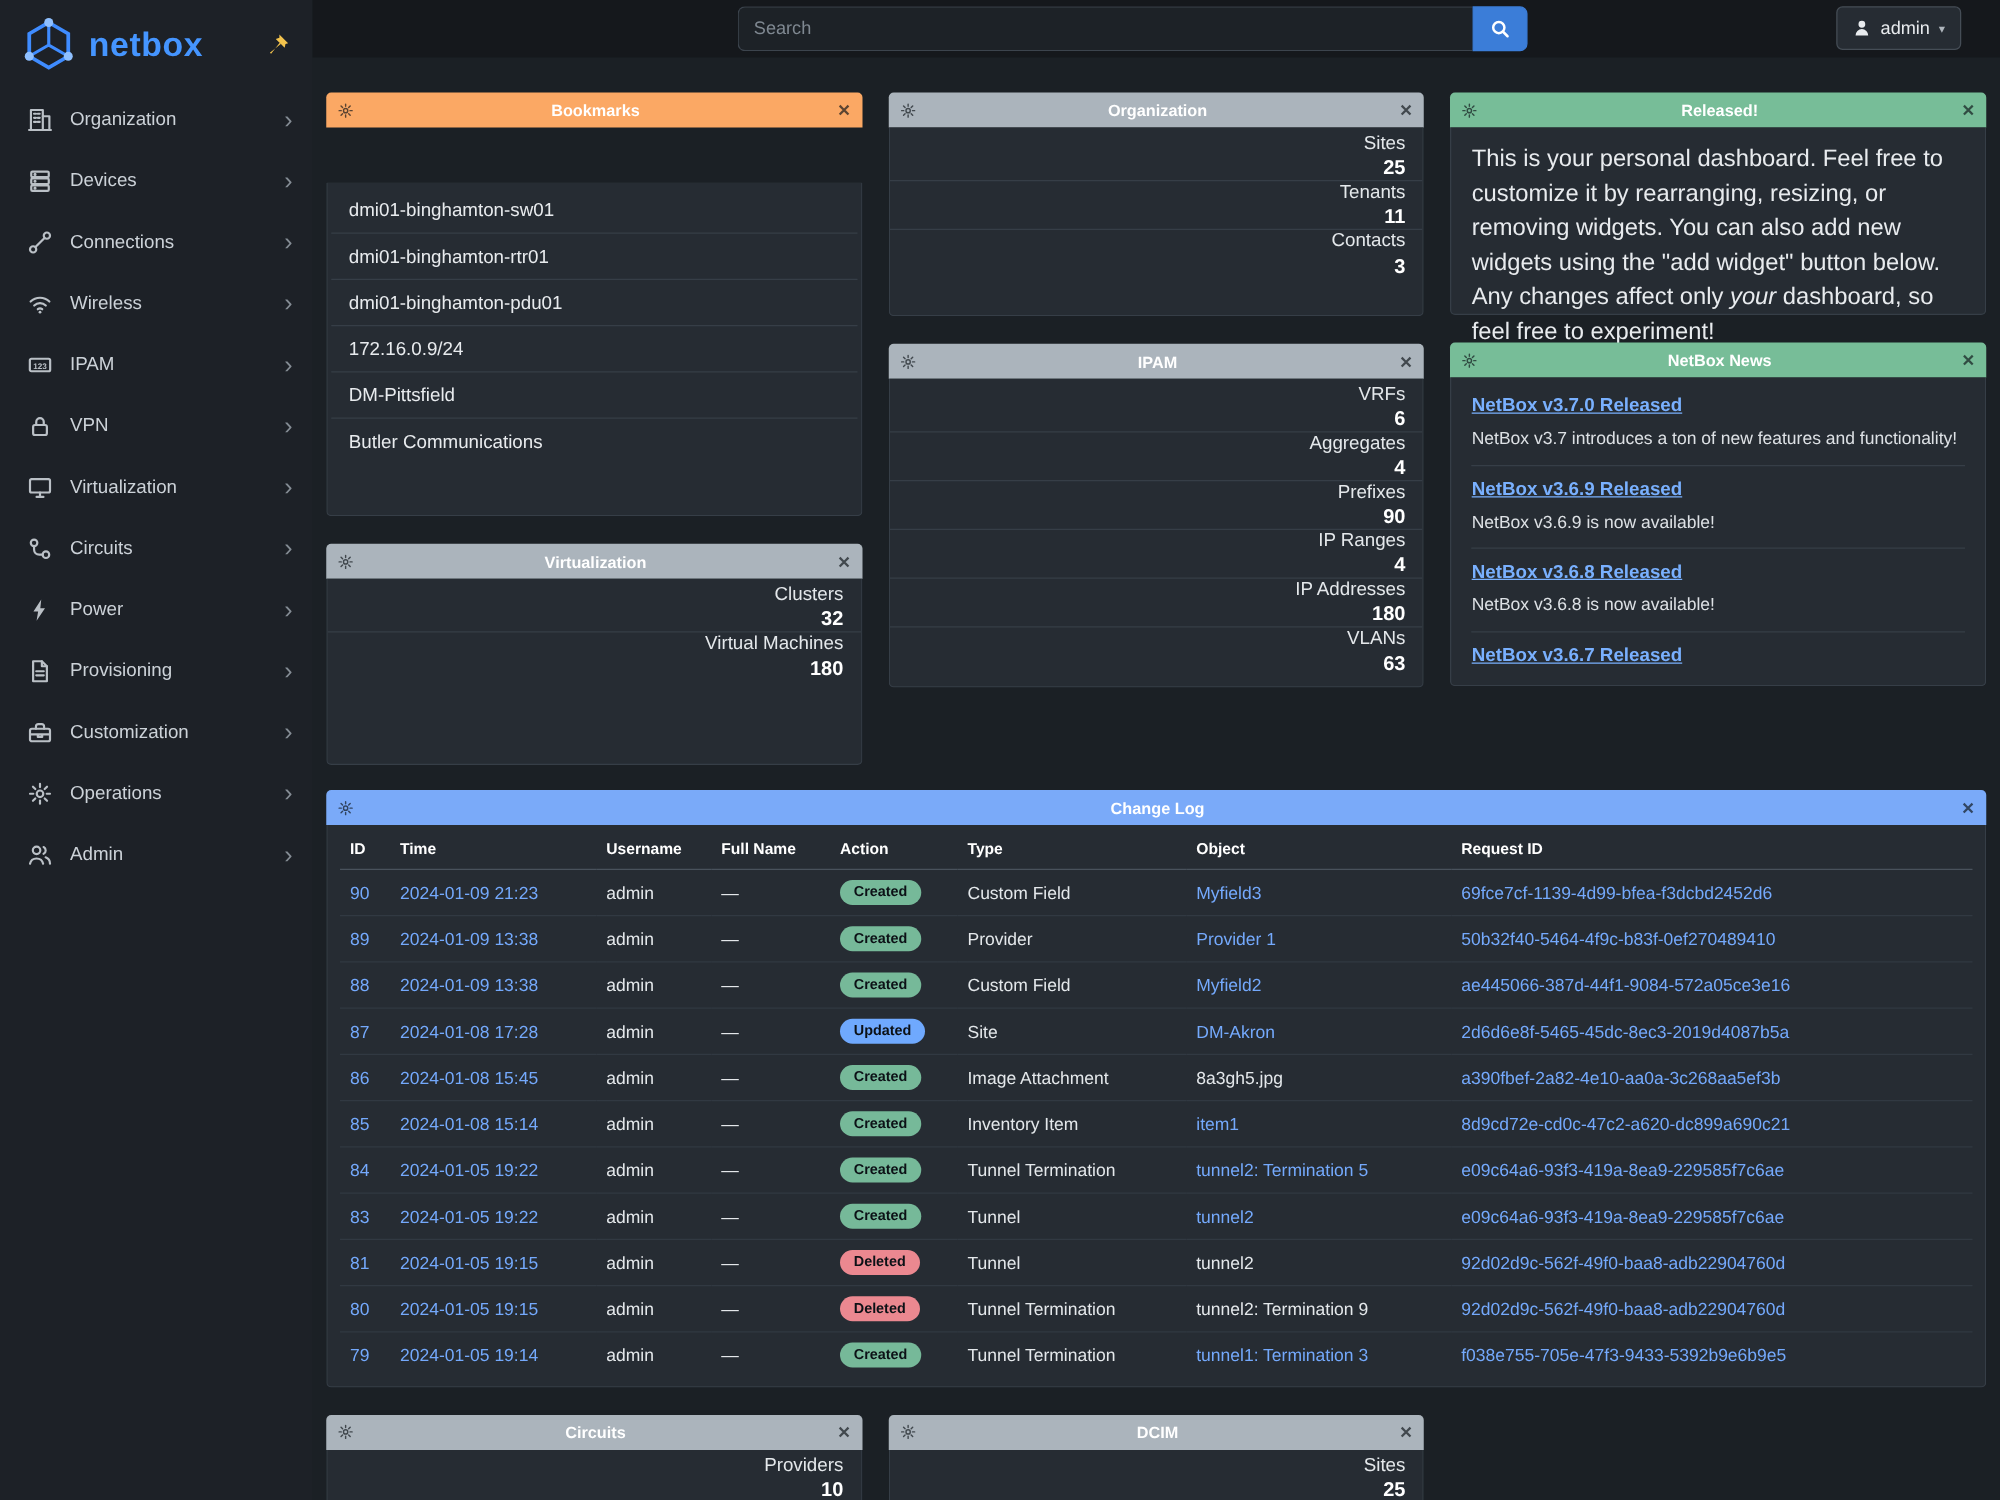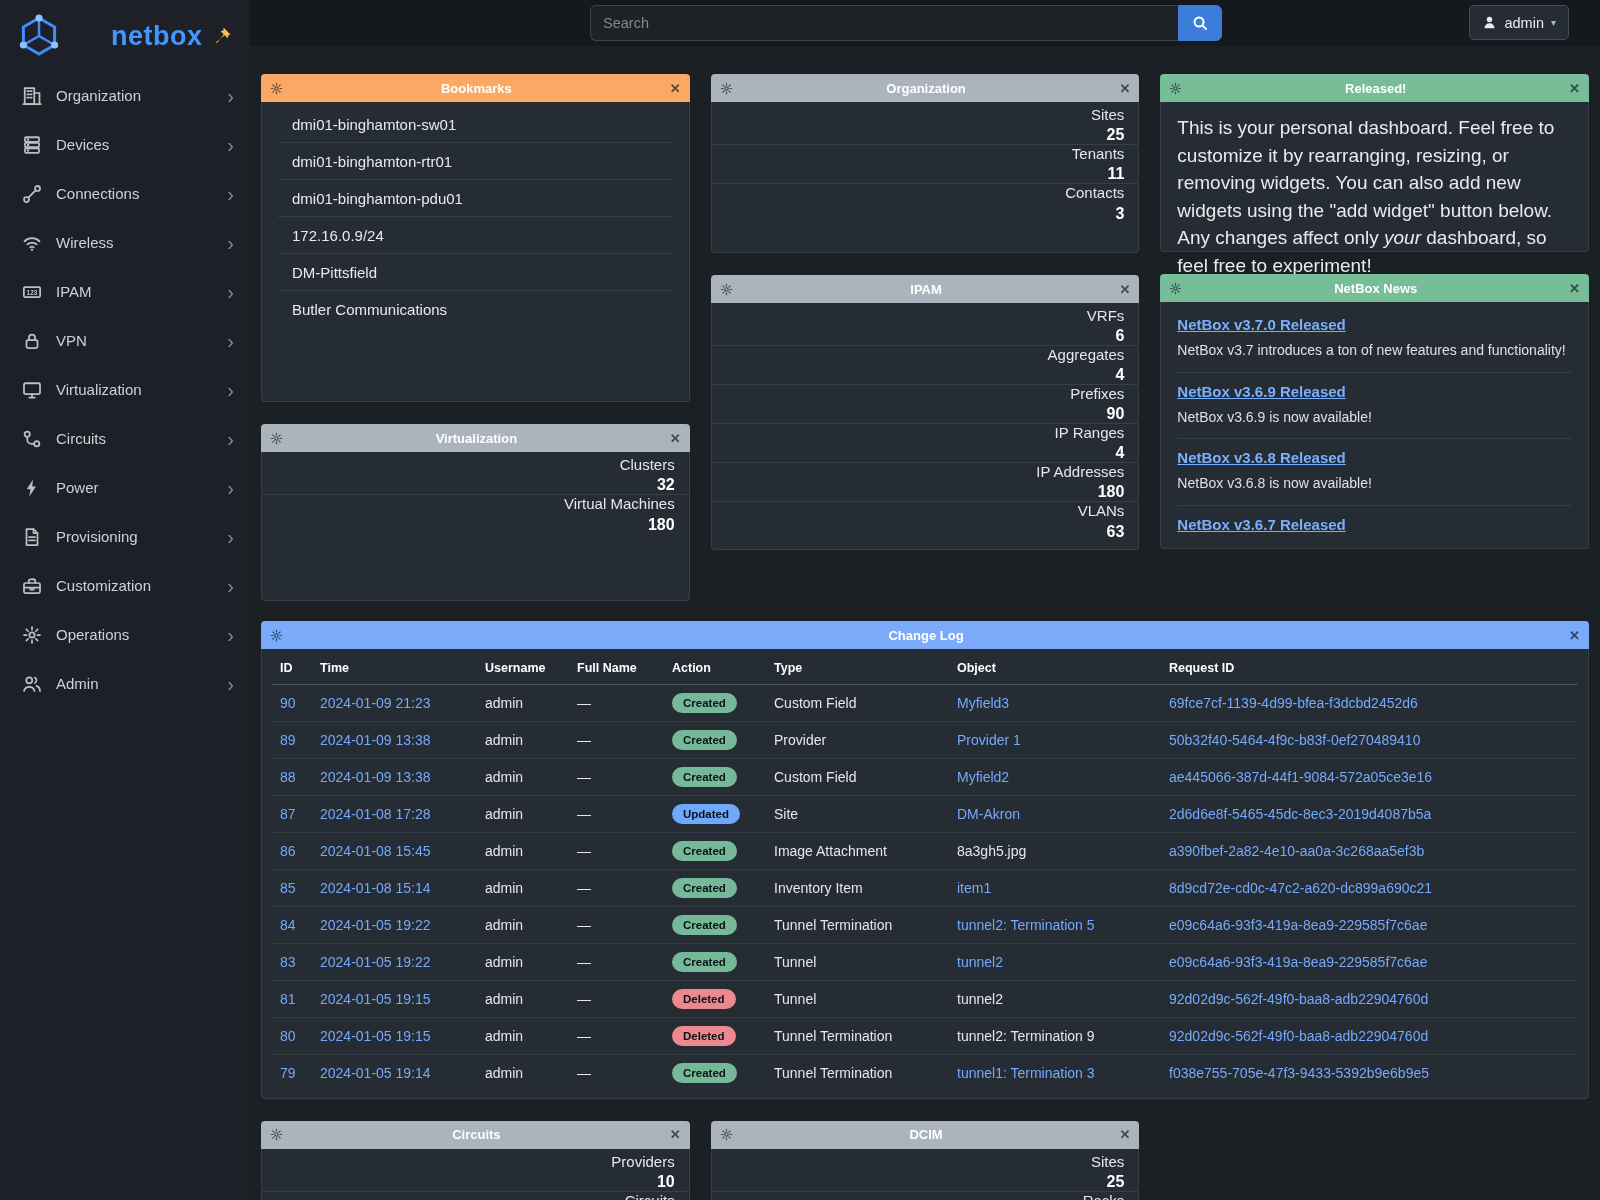--- a/index.html
+++ b/index.html
@@ -4,21 +4,21 @@
 <style>
   * { margin:0; padding:0; box-sizing:border-box; }
   html,body { width:1600px; height:1200px; overflow:hidden; background:#1b2025;
     font-family:"Liberation Sans", sans-serif; }
   .app { display:flex; width:1600px; height:1200px; }
 
   
   .sidebar { width:250px; min-width:250px; background:#1d2127; height:1200px; }
   .logo-row { display:flex; align-items:center; gap:9px; padding:13px 18px 12px 16px; }
   .logo-icon { width:46px; height:46px; display:inline-flex; }
-  .logo-text { color:#4595ff; font-size:27px; font-weight:bold; letter-spacing:.5px; cursor:pointer;margin-left:40px; }
+  .logo-text { color:#4595ff; font-size:27px; font-weight:bold; letter-spacing:.5px; cursor:pointer; }
   .pin { margin-left:auto; width:20px; height:20px; color:#f3c34d; cursor:pointer; }
   .pin svg { width:100%; height:100%; }
   .nav-item { display:flex; align-items:center; gap:14px; height:49px; padding:0 16px 0 22px;
     color:#ccd2d8; font-size:15px; font-weight:500; cursor:pointer; }
   .nav-icon { width:20px; height:20px; display:inline-flex; opacity:.9; }
   .nav-icon svg { width:100%; height:100%; }
   .nav-chev { margin-left:auto; color:#848c94; font-size:20px; line-height:1; }
 
   
   .main { flex:1; display:flex; flex-direction:column; }
@@ -51,21 +51,21 @@
   .head-green  { background:#77bd98; }
   .head-blue   { background:#7aaaf9; }
   .w-gear { width:13px; height:13px; display:inline-flex; color:rgba(15,20,25,.68); cursor:pointer; }
   .w-gear svg { width:100%; height:100%; }
   .w-title { flex:1; text-align:center; font-size:13px; font-weight:bold; color:#fff; }
   .w-close { background:none; border:none; color:rgba(15,20,25,.68); font-size:13px; font-weight:bold;
     cursor:pointer; line-height:1; }
   .w-body { background:#262c33; border:1px solid #363e47; border-top:none; border-radius:0 0 4px 4px; }
 
   
-  .bm-body { height:300px; padding:4px 16px; overflow:hidden; }
+  .bm-body { height:267px; padding:4px 3px; overflow:hidden;margin-top:44px; }
   .bm-row { display:block; height:37px; line-height:37px; padding:0 14px; color:#e8ebee;
     font-size:15px; text-decoration:none; border-bottom:1px solid #363e47; }
   .bm-body .bm-row:last-child { border-bottom:none; }
 
   
   .stat-body { padding:4px 0; overflow:hidden; }
   .h-org  { height:151px; } .h-ipam { height:247px; } .h-virt { height:149px; }
   .h-circ { height:160px; } .h-dcim { height:160px; }
   .stat-row { display:flex; justify-content:space-between; align-items:flex-end; height:39px;
     padding:0 14px; border-bottom:1px solid #363e47;flex-direction:column; }

